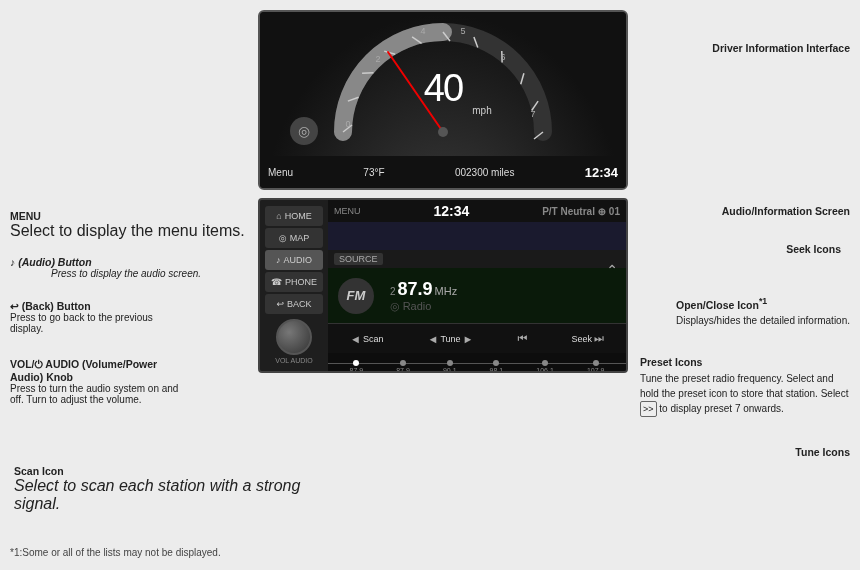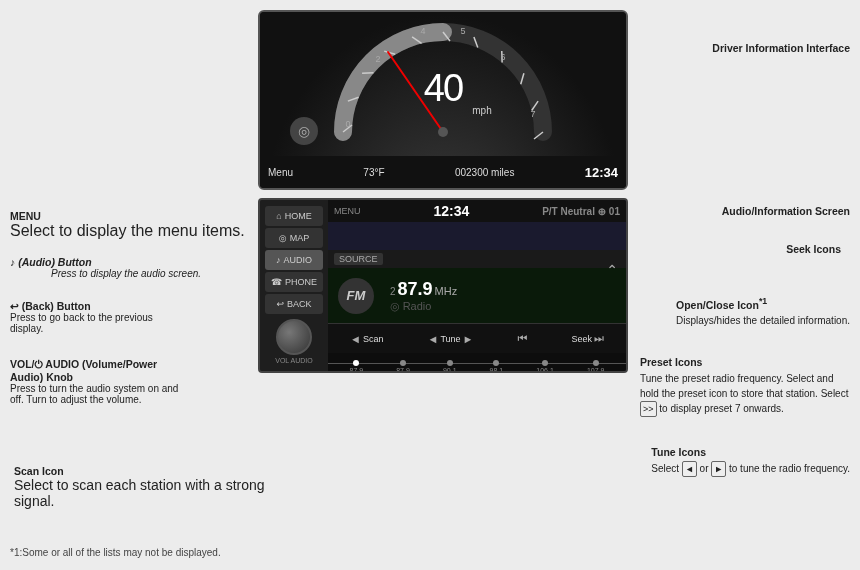--- a/index.html
+++ b/index.html
@@ -533,24 +533,20 @@
     <div style="font-size:10px;">
       Tune the preset radio frequency.
       Select and hold the preset icon to
       store that station. Select <span class="inline-icon">&gt;&gt;</span> to
       display preset 7 onwards.
     </div>
   </div>
 
   <div style="position:absolute;top:445px;right:10px;font-size:10.5px;max-width:200px;line-height:1.5;">
     <div style="font-weight:bold;">Tune Icons</div>
-    <div style="font-size:10px;">
-      Select <span class="inline-icon">◄</span> or <span class="inline-icon">►</span> to tune the radio
-      frequency.
-    </div>
   </div>
 
   <div style="position:absolute;top:210px;left:10px;font-size:10.5px;max-width:235px;">
     <div style="font-weight:bold;">MENU</div>
     <div style="font-size:16px;">Select to display the menu items.</div>
   </div>
 
   <div style="position:absolute;top:256px;left:10px;font-size:10.5px;max-width:235px;font-style:italic;">
     <div style="font-weight:bold;">♪ (Audio) Button</div>
     <div style="font-size:10px;padding-left:41px;">Press to display the audio screen.</div>
@@ -561,18 +557,18 @@
     <div style="font-size:10px;">Press to turn the audio system on and<br>off. Turn to adjust the volume.</div>
   </div>
 
   <div style="position:absolute;top:300px;left:10px;font-size:10.5px;max-width:235px;">
     <div style="font-weight:bold;">↩ (Back) Button</div>
     <div style="font-size:10px;">Press to go back to the previous<br>display.</div>
   </div>
 
   <div style="position:absolute;top:430px;left:14px;font-size:10.5px;max-width:290px;margin-top:35px;">
     <div style="font-weight:bold;">Scan Icon</div>
-    <div style="font-size:14px;">Select to scan each station with a strong signal.</div>
+    <div style="font-size:16px;font-style:italic;">Select to scan each station with a strong signal.</div>
   </div>
 
   <div class="footnote">*1:Some or all of the lists may not be displayed.</div>
 
 </div>
 
 </body></html>

